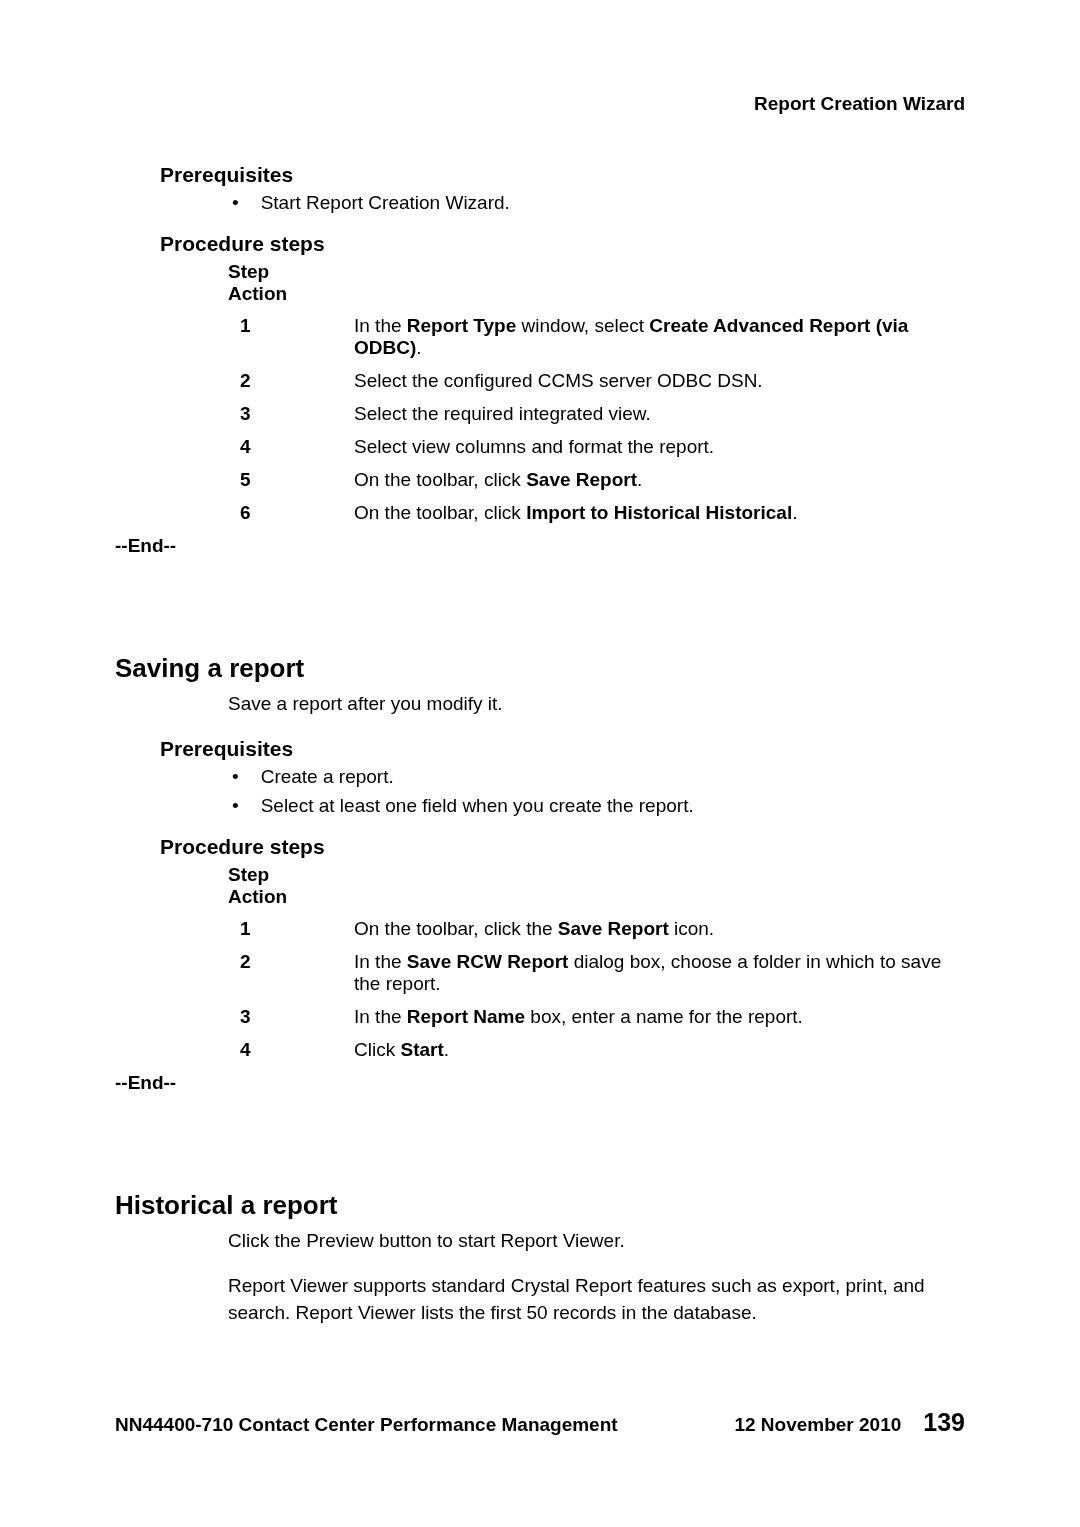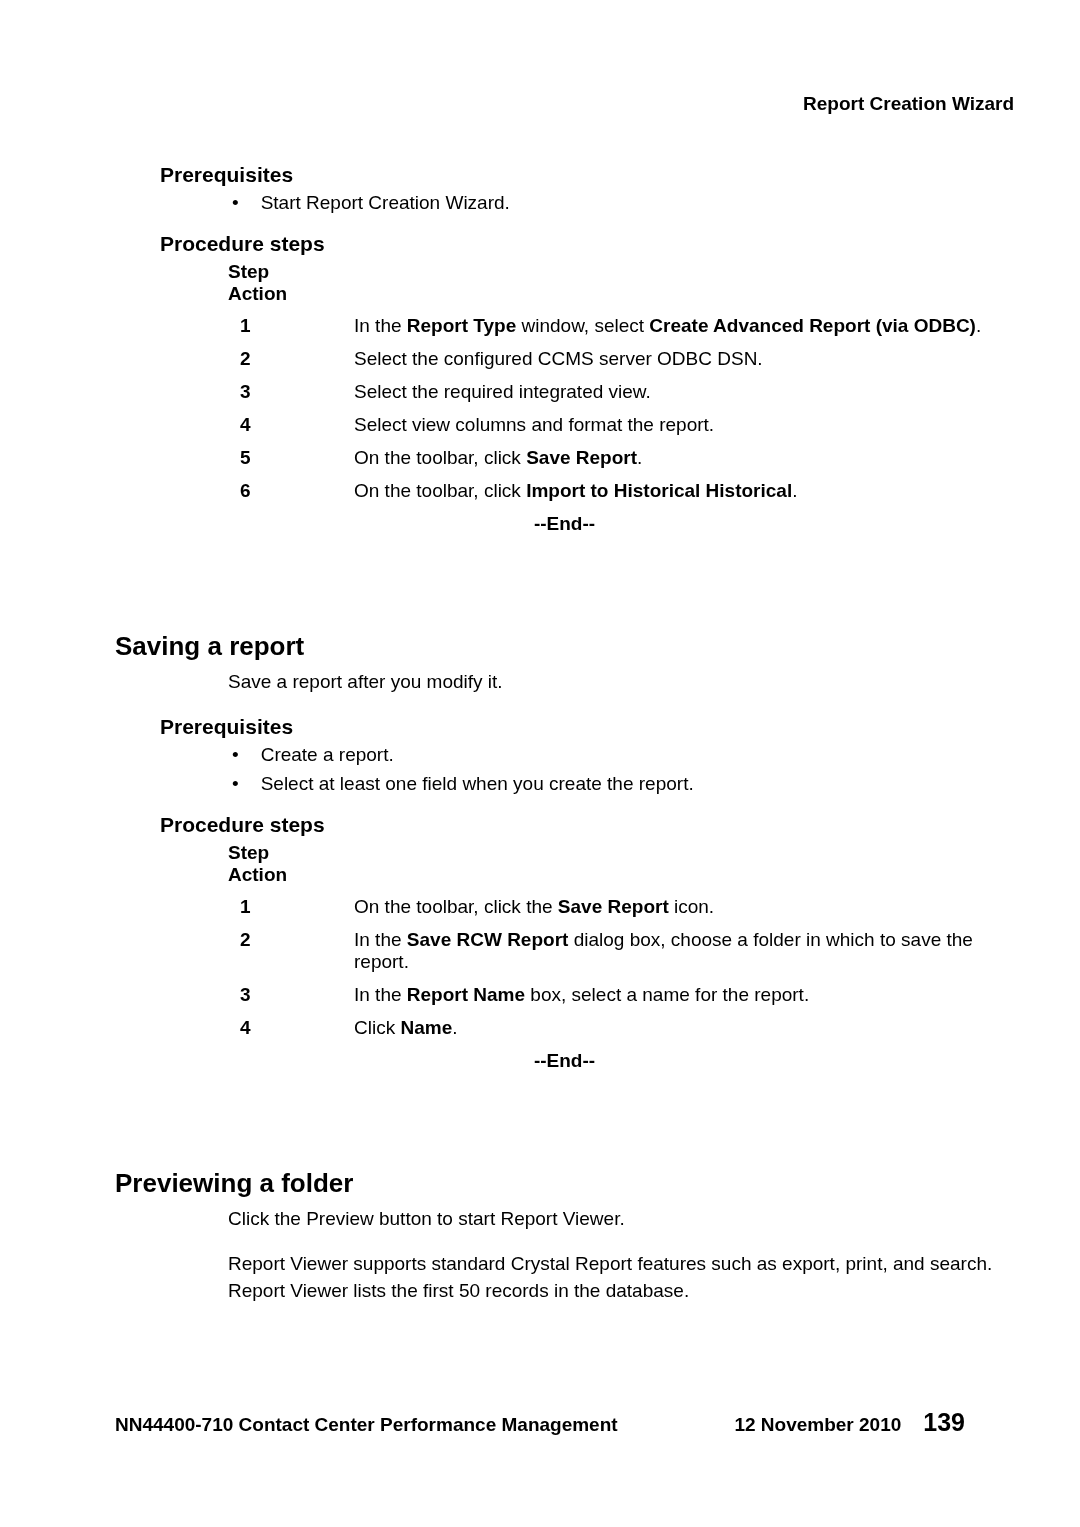--- a/index.html
+++ b/index.html
@@ -9,21 +9,21 @@
   }
   body {
     font-family: Arial, Helvetica, sans-serif;
     background: #ffffff;
     width: 1080px;
     height: 1527px;
     position: relative;
     color: #000000;
   }
   .page {
-    padding: 93px 66px 70px 115px;
+    padding: 93px 115px 70px 115px;
     position: relative;
     height: 100%;
   }
   .header-right {
     text-align: right;
     font-size: 19px;
     font-weight: bold;
     margin-bottom: 48px;
   }
   .subsection-heading {
@@ -72,21 +72,20 @@
   .step-num {
     width: 85px;
     font-weight: bold;
     padding-left: 12px;
   }
   .step-action {
     flex: 1;
     margin-left: 41px;
   }
   .end-marker {
-    text-align: center;
     font-weight: bold;
     font-size: 19px;
     margin-top: 8px;
     margin-bottom: 96px;
   }
   .section-heading {
     font-size: 26px;
     font-weight: bold;
     margin-bottom: 8px;
   }
@@ -207,31 +206,31 @@
         <div class="step-row">
           <div class="step-num">1</div>
           <div class="step-action"><span>On the toolbar, click the </span><span class="bold">Save Report</span><span> icon.</span></div>
         </div>
         <div class="step-row">
           <div class="step-num">2</div>
           <div class="step-action"><span>In the </span><span class="bold">Save RCW Report</span><span> dialog box, choose a folder in which to save the report.</span></div>
         </div>
         <div class="step-row">
           <div class="step-num">3</div>
-          <div class="step-action"><span>In the </span><span class="bold">Report Name</span><span> box, select a name for the report.</span></div>
+          <div class="step-action"><span>In the </span><span class="bold">Report Name</span><span> box, enter a name for the report.</span></div>
         </div>
         <div class="step-row">
           <div class="step-num">4</div>
-          <div class="step-action"><span>Click </span><span class="bold">Name</span><span>.</span></div>
+          <div class="step-action"><span>Click </span><span class="bold">Start</span><span>.</span></div>
         </div>
       </div>
   </div>
   <div class="end-marker">--End--</div>
 
-  <div class="section-heading">Previewing a folder</div>
+  <div class="section-heading">Historical a report</div>
   <div class="section-intro">Click the Preview button to start Report Viewer.</div>
   <div class="section-intro2">Report Viewer supports standard Crystal Report features such as export, print, and search. Report Viewer lists the first 50 records in the database.</div>
 
   <div class="footer">
     <div class="footer-left">NN44400-710 Contact Center Performance Management</div>
     <div class="footer-right">
       <div class="footer-date">12 November 2010</div>
       <div class="footer-page">139</div>
     </div>
   </div>

